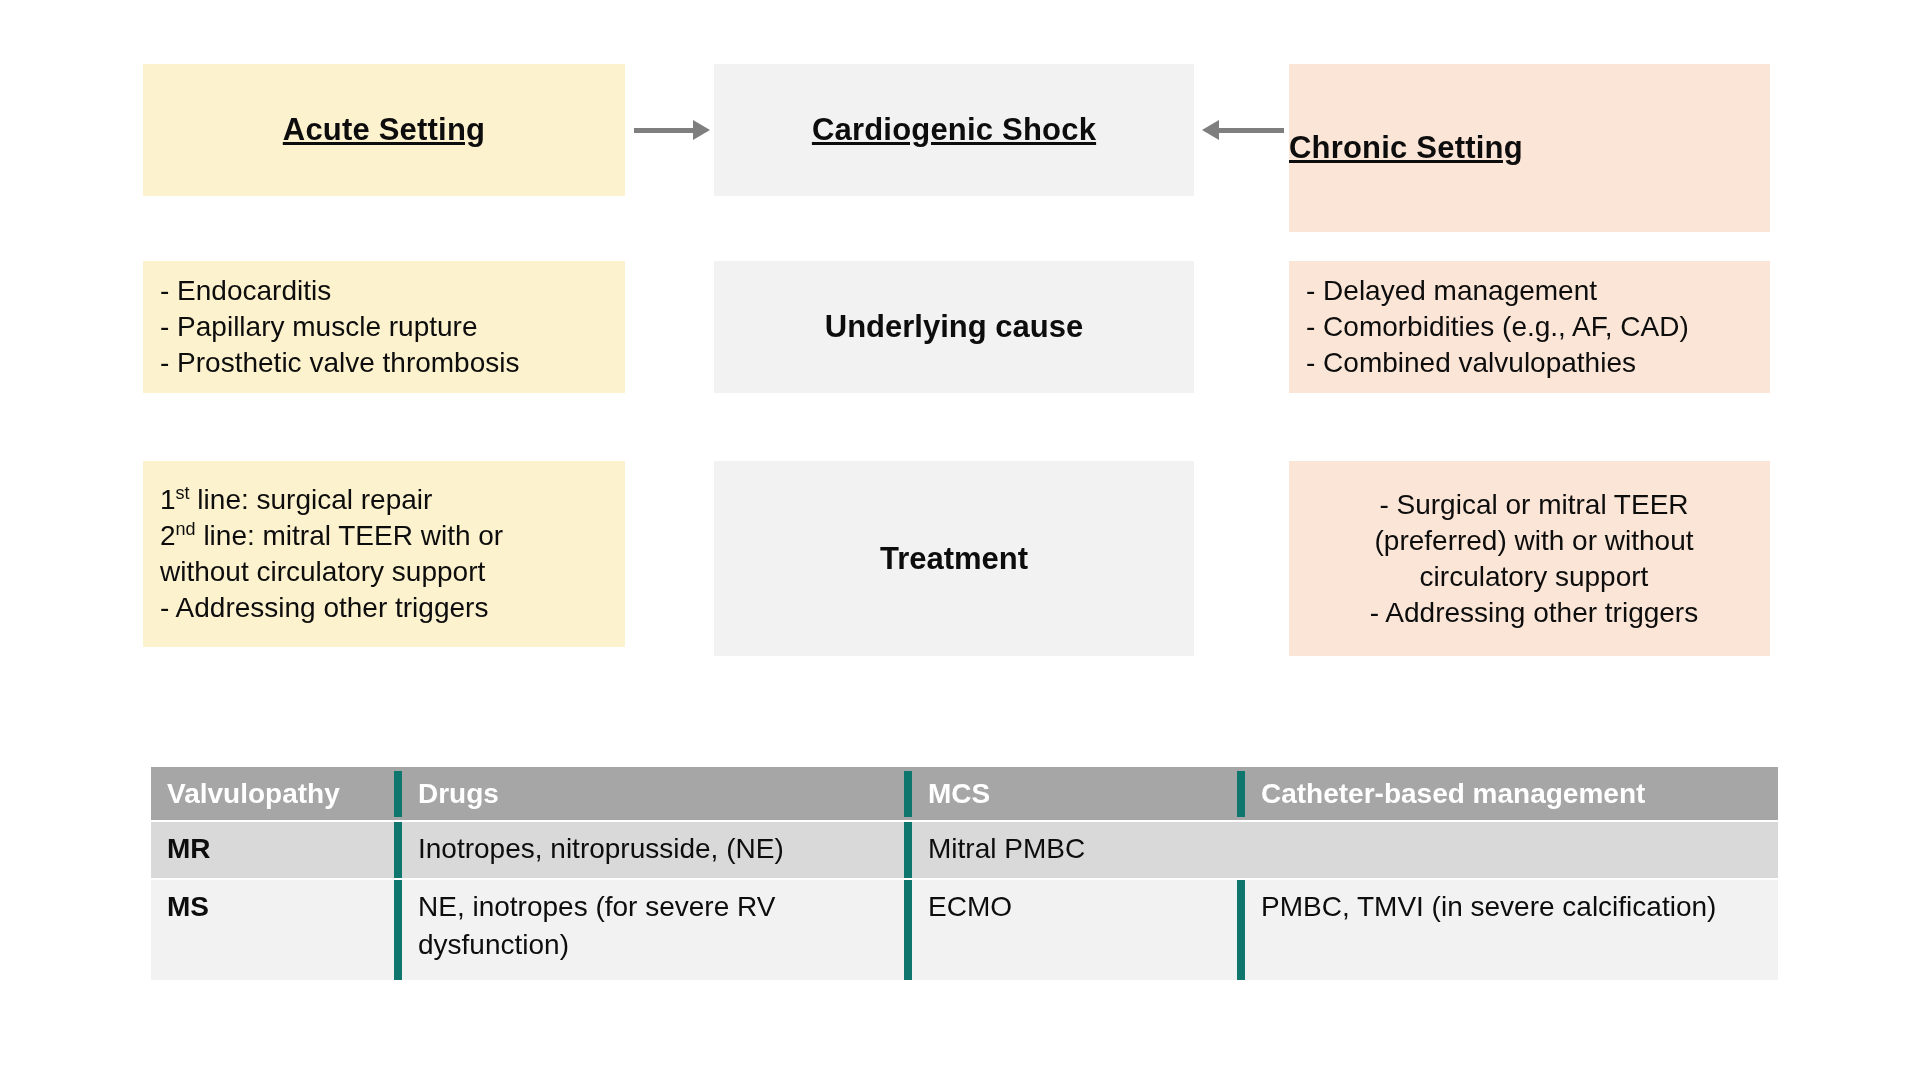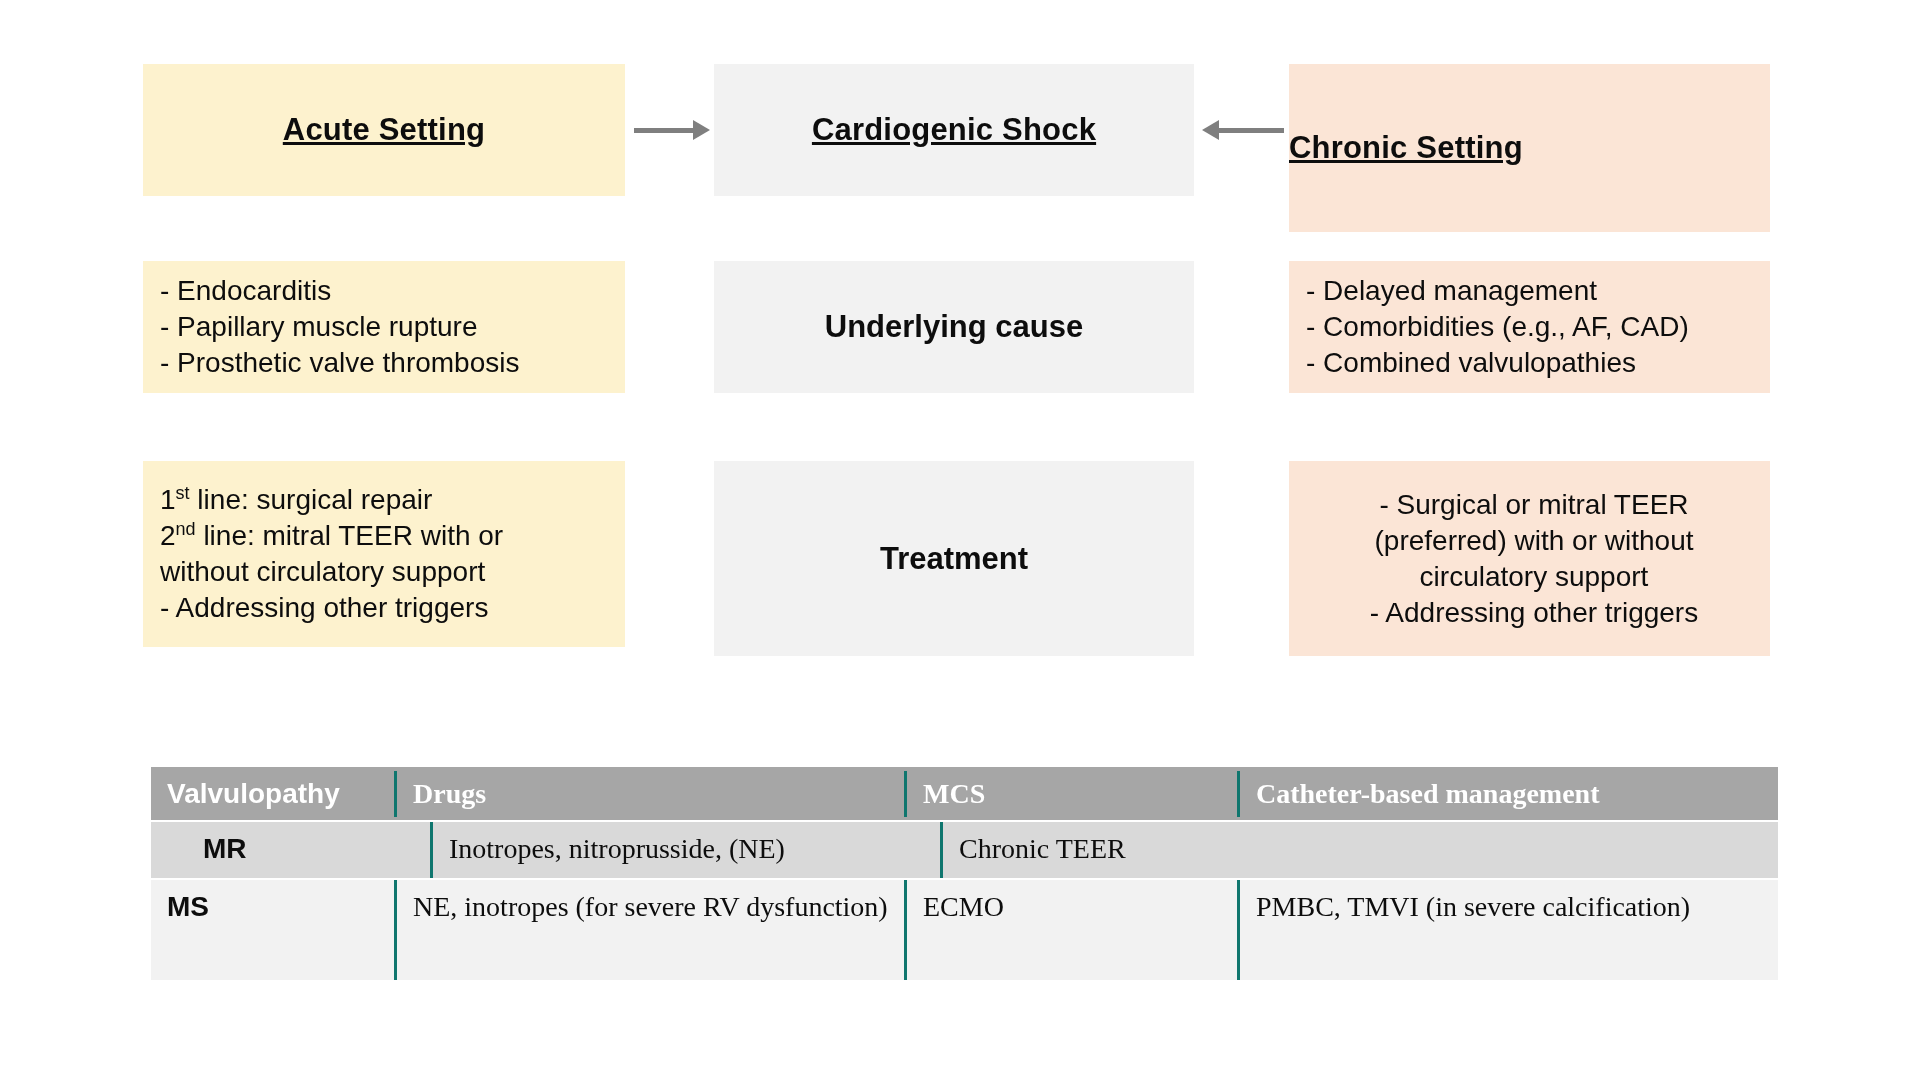--- a/index.html
+++ b/index.html
@@ -52,28 +52,28 @@
   .arrow-right .head{right:0;border-top:10px solid transparent;border-bottom:10px solid transparent;border-left:17px solid var(--arrow);}
   .arrow-left{left:1202px;width:82px;}
   .arrow-left .shaft{left:14px;right:0;}
   .arrow-left .head{left:0;border-top:10px solid transparent;border-bottom:10px solid transparent;border-right:17px solid var(--arrow);}
 
   
   .vtable{position:absolute;left:151px;top:767px;width:1627px;}
   .trow{display:flex;width:100%;box-sizing:border-box;}
   .trow + .trow{margin-top:2px;}
   .tcell{box-sizing:border-box;padding:8px 16px;font-size:28px;line-height:38px;}
-  .tcell + .tcell{border-left:3px solid #0f766e;font-family:Liberation Serif, serif;}
+  .tcell + .tcell{border-left:8px solid #0f766e;}
   .c0{width:243px;}
   .c1{width:510px;}
   .c2{width:333px;}
   .c3{width:538px;}
   .thead{background:var(--table-header-bg);color:#ffffff;min-height:53px;align-items:center;}
   .thead .tcell{font-weight:bold;padding-top:4px;padding-bottom:4px;}
-  .trow.odd{background:var(--table-row-odd-bg);min-height:56px;align-items:stretch;padding-left:36px;}
+  .trow.odd{background:var(--table-row-odd-bg);min-height:56px;align-items:stretch;}
   .trow.even{background:var(--table-row-even-bg);min-height:100px;align-items:stretch;}
   .tcell.rowhead{font-weight:bold;}
 </style>
 </head>
 <body>
 
 <div class="page">
 
   <div class="box acute-col pos-acute-head">
     <div class="box-title">Acute Setting</div>
@@ -142,21 +142,21 @@
   <div class="vtable">
     <div class="trow thead">
       <div class="tcell c0">Valvulopathy</div>
       <div class="tcell c1">Drugs</div>
       <div class="tcell c2">MCS</div>
       <div class="tcell c3">Catheter-based management</div>
     </div>
     <div class="trow odd">
       <div class="tcell c0 rowhead">MR</div>
       <div class="tcell c1">Inotropes, nitroprusside, (NE)</div>
-      <div class="tcell c3">Chronic TEER</div>
+      <div class="tcell c3">Mitral PMBC</div>
     </div>
     <div class="trow even">
       <div class="tcell c0 rowhead">MS</div>
       <div class="tcell c1">NE, inotropes (for severe RV dysfunction)</div>
       <div class="tcell c2">ECMO</div>
       <div class="tcell c3">PMBC, TMVI (in severe calcification)</div>
     </div>
   </div>
 
 </div>

